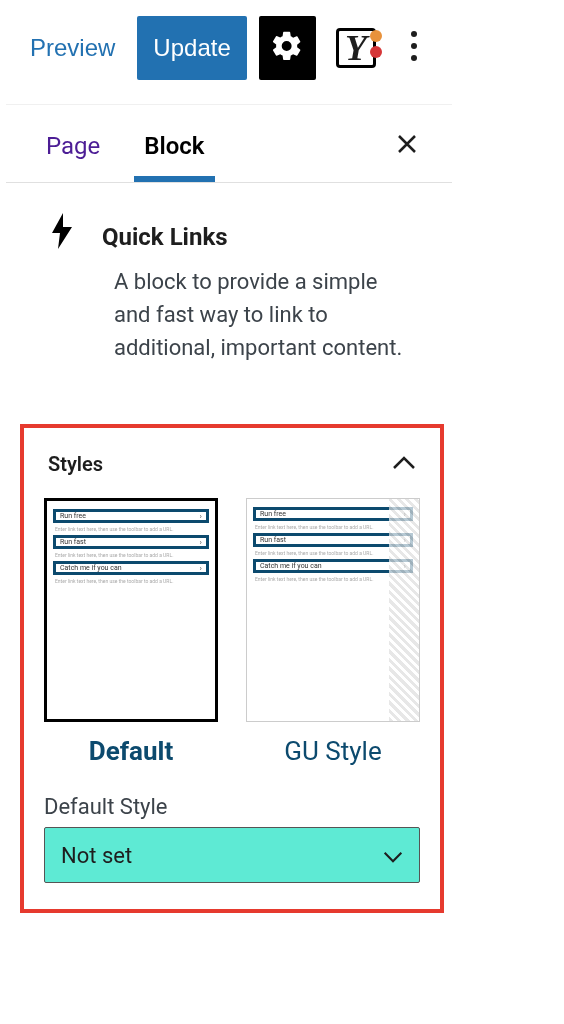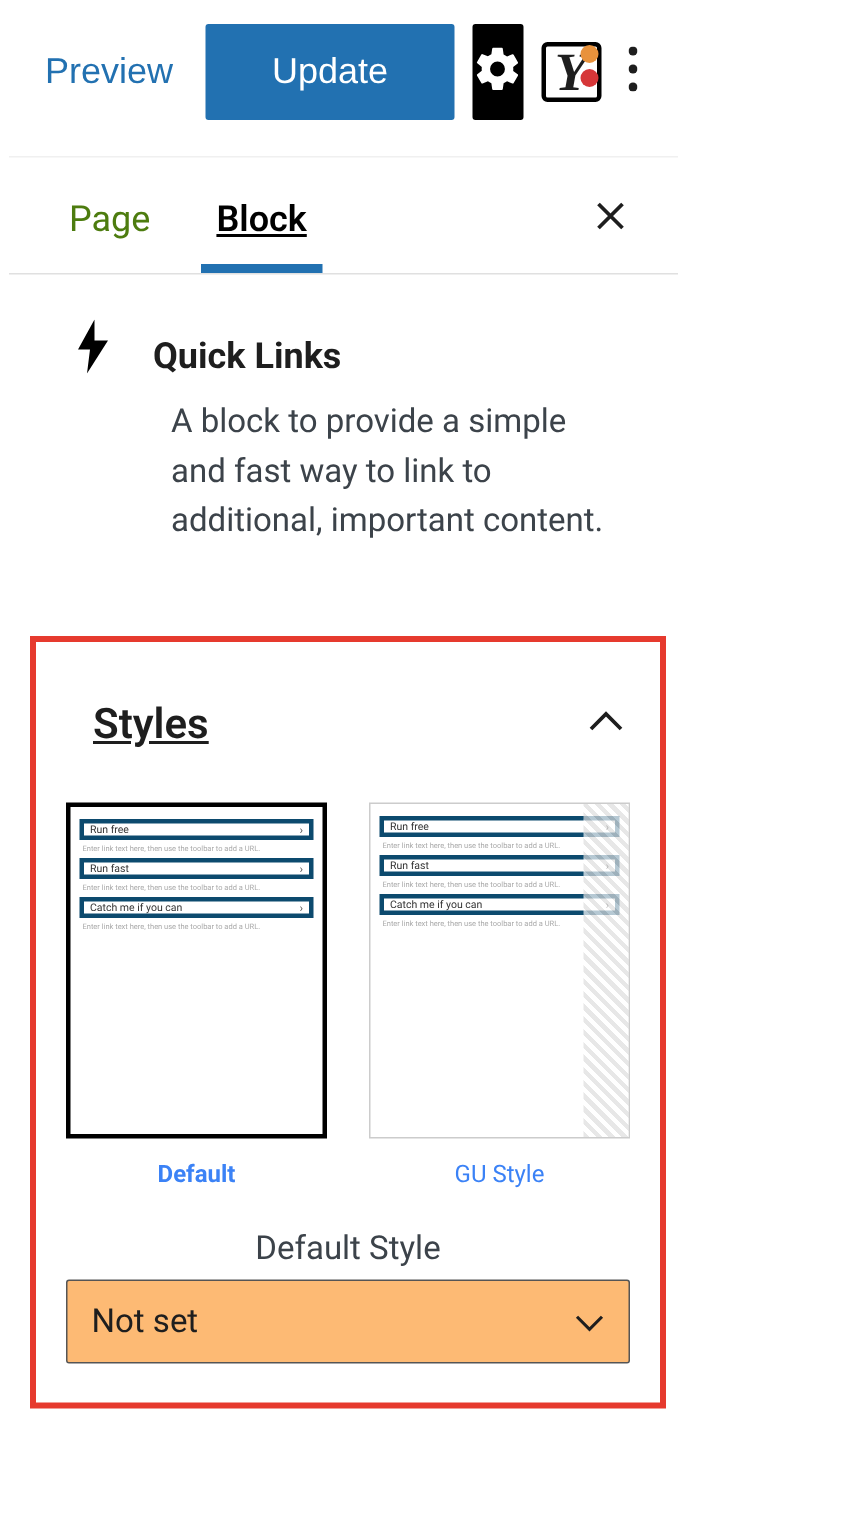--- a/index.html
+++ b/index.html
@@ -19,21 +19,21 @@
     font-size: 24px;
     font-weight: 400;
     background: none; border: none; cursor: pointer;
     padding: 0 10px;
   }
   .update-btn {
     background: #2271b1;
     color: #fff;
     border: none;
     font-size: 24px;
-    padding: 18px 44px;
+    padding: 18px 16px;
     cursor: pointer;
     border-radius: 2px;
   }
   .icon-btn {
     width: 64px; height: 64px;
     display: flex; align-items: center; justify-content: center;
     cursor: pointer;
     border-radius: 2px;
     position: relative;
   }
@@ -76,28 +76,27 @@
     border-bottom: 1px solid #e0e0e0;
     position: relative;
     height: 74px;
     margin-top: 4px;
   }
   .tab {
     font-size: 24px;
     padding: 22px 10px;
     margin-right: 24px;
     cursor: pointer;
-    color: #4d7c0f;
+    color: #4c1d95;
   }
   .tab.active {
     color: #000;
     font-weight: 600;
     border-bottom: 6px solid #2271b1;
     padding-bottom: 16px;
-    text-decoration: underline;
   }
   .tab-close {
     position: absolute;
     right: 30px; top: 50%; transform: translateY(-50%);
     cursor: pointer;
     width: 30px; height: 30px;
     display: flex; align-items: center; justify-content: center;
   }
   .tab-close svg { width: 24px; height: 24px; stroke: #1e1e1e; stroke-width: 2.5; fill: none; }
 
@@ -120,21 +119,21 @@
     padding: 14px 20px 26px 20px;
   }
 
   .styles-header {
     display: flex;
     align-items: center;
     justify-content: space-between;
     padding: 10px 4px 22px 4px;
     cursor: pointer;
   }
-  .styles-header h3 { font-size: 28px; font-weight: 600; margin: 14px; text-decoration: underline; }
+  .styles-header h3 { font-size: 20px; font-weight: 600; margin: 0; }
   .styles-header svg { width: 24px; height: 14px; stroke: #1e1e1e; stroke-width: 2.5; fill: none; }
 
   .style-grid {
     display: flex;
     gap: 28px;
   }
   .style-option { flex: 1; display: flex; flex-direction: column; align-items: center; cursor: pointer; }
   .thumb {
     width: 100%;
     height: 224px;
@@ -160,38 +159,38 @@
   }
   .thumb .tgap { font-size: 5px; color: #aaa; line-height: 1.2; padding: 1px 2px; }
   .thumb .chev { font-size: 8px; color: #555; }
   .thumb.seal::after {
     content: "";
     position: absolute;
     right: -10px; top: 0; bottom: 0; width: 40px;
     background: repeating-linear-gradient(45deg, #ddd 0 3px, #fff 3px 6px);
     opacity: 0.7;
   }
-  .style-name { margin-top: 14px; font-size: 16px; color: #3b82f6; text-align: center; }
+  .style-name { margin-top: 14px; font-size: 26px; color: #0c4a6e; text-align: center; }
   .style-name.bold { font-weight: 700; }
 
   .field {
     margin-top: 28px;
   }
-  .field-label { font-size: 22px; color: #3c434a; margin-bottom: 8px; text-align: center; }
+  .field-label { font-size: 22px; color: #3c434a; margin-bottom: 8px; }
   .select {
     width: 100%;
     height: 56px;
     border: 1.5px solid #555;
     border-radius: 2px;
     display: flex;
     align-items: center;
     justify-content: space-between;
     padding: 0 16px;
     font-size: 22px;
-    background: #fdba74;
+    background: #5eead4;
     cursor: pointer;
   }
   .select svg { width: 20px; height: 12px; stroke: #1e1e1e; stroke-width: 2.5; fill: none; }
 </style>
 </head>
 <body>
 
 <div class="app">
 
   <div class="top-toolbar">

